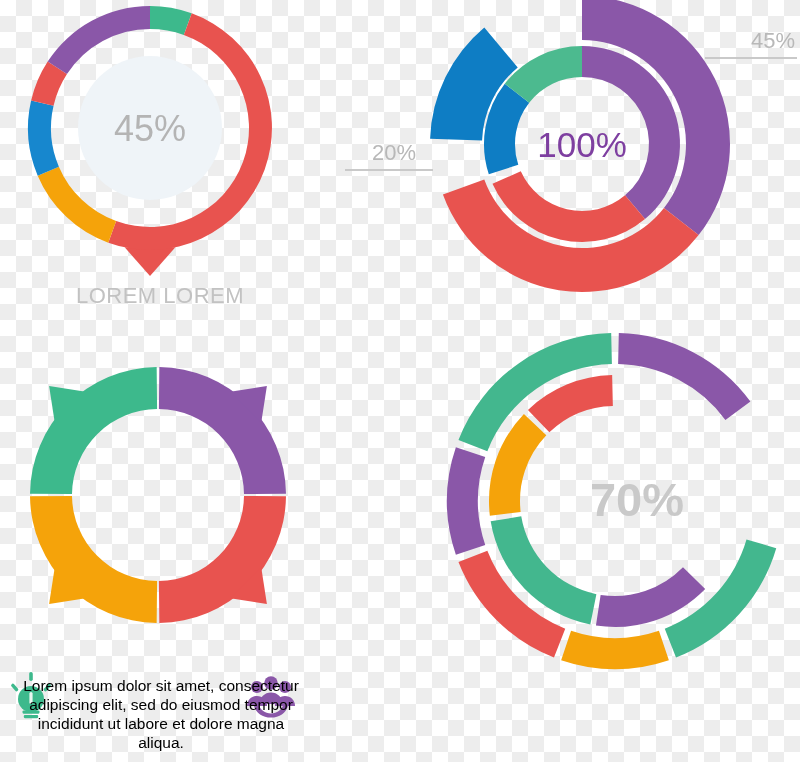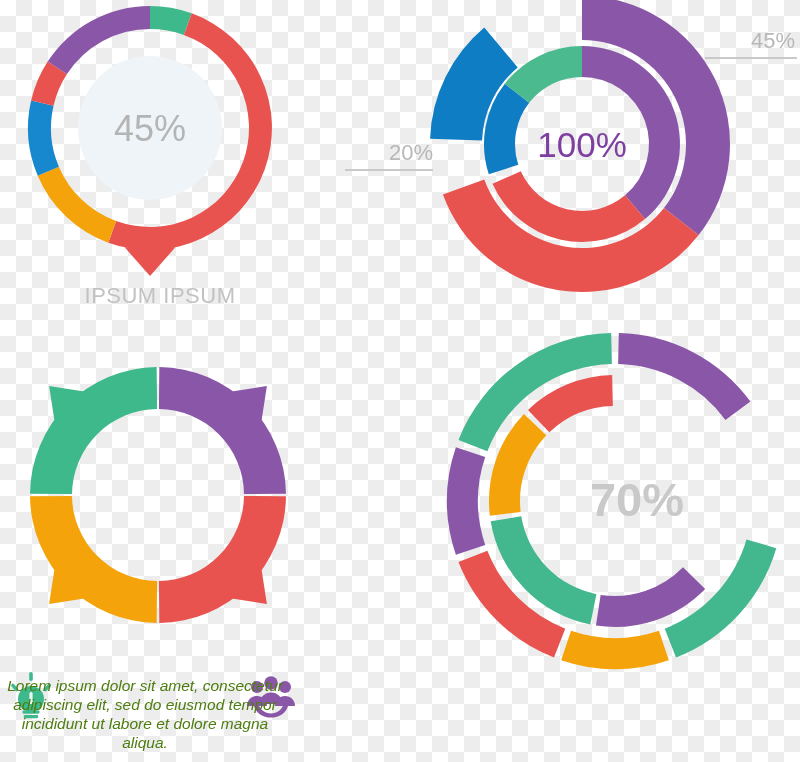--- a/index.html
+++ b/index.html
@@ -45,33 +45,32 @@
     font-size:22px;color:#c2c2c2;letter-spacing:0.5px;
     font-family:"Liberation Sans", sans-serif;
     white-space:nowrap;
   }
 
   .pct-tag{position:absolute;font-family:"Liberation Sans", sans-serif;}
   .pct-tag .pct-text{font-size:22px;color:#b8b8b8;display:block;line-height:1.15;}
   .pct-tag .pct-rule{display:block;height:2px;background:#c9c9c9;margin-top:4px;}
 
   #tag-20{left:345px;top:140px;width:88px;}
-  #tag-20 .pct-text{text-align:right;padding-left:10px;}
+  #tag-20 .pct-text{text-align:center;padding-left:10px;}
   #tag-20 .pct-rule{width:88px;}
 
   #tag-45{left:705px;top:28px;width:92px;}
   #tag-45 .pct-text{text-align:right;padding-right:2px;}
   #tag-45 .pct-rule{width:92px;}
 
   .body-copy{
-    position:absolute;left:0;top:676px;width:290px;
+    position:absolute;left:16px;top:676px;width:290px;
     text-align:center;
-    font-size:15.5px;line-height:19px;color:#4d7c0f;
+    font-size:15.5px;line-height:19px;color:#000000;
     font-family:"Liberation Sans", sans-serif;
-    font-style:italic;
   }
 
   .icon-wrap{position:absolute;}
   #icon-bulb{left:8px;top:341px;width:46px;height:50px;}
   #icon-people{left:246px;top:346px;width:50px;height:44px;}
 </style>
 </head>
 <body>
 
 <div class="stage">
@@ -87,21 +86,21 @@
       <g id="tl-ring">
           <path d="M150 6 A122 122 0 0 1 191.7264574857316 13.357500264119182 L183.8599941892412 34.970430542195075 A99 99 0 0 0 150 29 Z" fill="#3DB98C"></path>
           <path d="M191.7264574857316 13.357500264119182 A122 122 0 0 1 108.27354251426841 242.64249973588085 L116.1400058107588 221.02956945780494 A99 99 0 0 0 183.8599941892412 34.970430542195075 Z" fill="#E8534F"></path>
           <path d="M108.27354251426841 242.64249973588085 A122 122 0 0 1 37.6984078788023 175.66919767569146 L58.87001950820843 166.68238172043814 A99 99 0 0 0 116.1400058107588 221.02956945780494 Z" fill="#F5A30A"></path>
           <path d="M37.6984078788023 175.66919767569146 A122 122 0 0 1 31.126852096201304 100.55597137004847 L53.537363586261705 105.72984561995736 A99 99 0 0 0 58.87001950820843 166.68238172043814 Z" fill="#1787CE"></path>
           <path d="M31.126852096201304 100.55597137004847 A122 122 0 0 1 47.68219071065826 61.55403772816669 L66.97161377340302 74.08073553351232 A99 99 0 0 0 53.537363586261705 105.72984561995736 Z" fill="#E8534F"></path>
           <path d="M47.68219071065826 61.55403772816669 A122 122 0 0 1 149.99999999999997 6 L149.99999999999997 29 A99 99 0 0 0 66.97161377340302 74.08073553351232 Z" fill="#8A57A8"></path>
         </g>
       <text class="center-label-45" x="150" y="141" text-anchor="middle">45%</text>
     </svg>
-    <div class="caption-lorem">IPSUM IPSUM</div>
+    <div class="caption-lorem">LOREM LOREM</div>
   </div>
 
   <div class="panel" id="panel-tr">
     <svg width="390" height="300" viewBox="0 0 390 300">
       <g id="tr-outer">
           <path d="M172 2 A148 148 0 0 1 288.6255915337949 241.1178983481974 L253.9531183750991 214.02879343386846 A104 104 0 0 0 172 46 Z" fill="#8A57A8"></path>
           <path d="M288.6255915337949 241.1178983481974 A148 148 0 0 1 32.92549212368556 200.618981212199 L74.27196743826553 185.57009490586955 A104 104 0 0 0 253.9531183750991 214.02879343386846 Z" fill="#E8534F"></path>
           <path d="M20.09259429309745 144.69527650121987 A152 152 0 0 1 74.296283327646 33.561244645915366 L107.72123903134606 73.3955556881022 A100 100 0 0 0 72.06091729809043 146.5100503297499 Z" fill="#0E7DC4"></path>
         </g>
       <g id="tr-inner">

